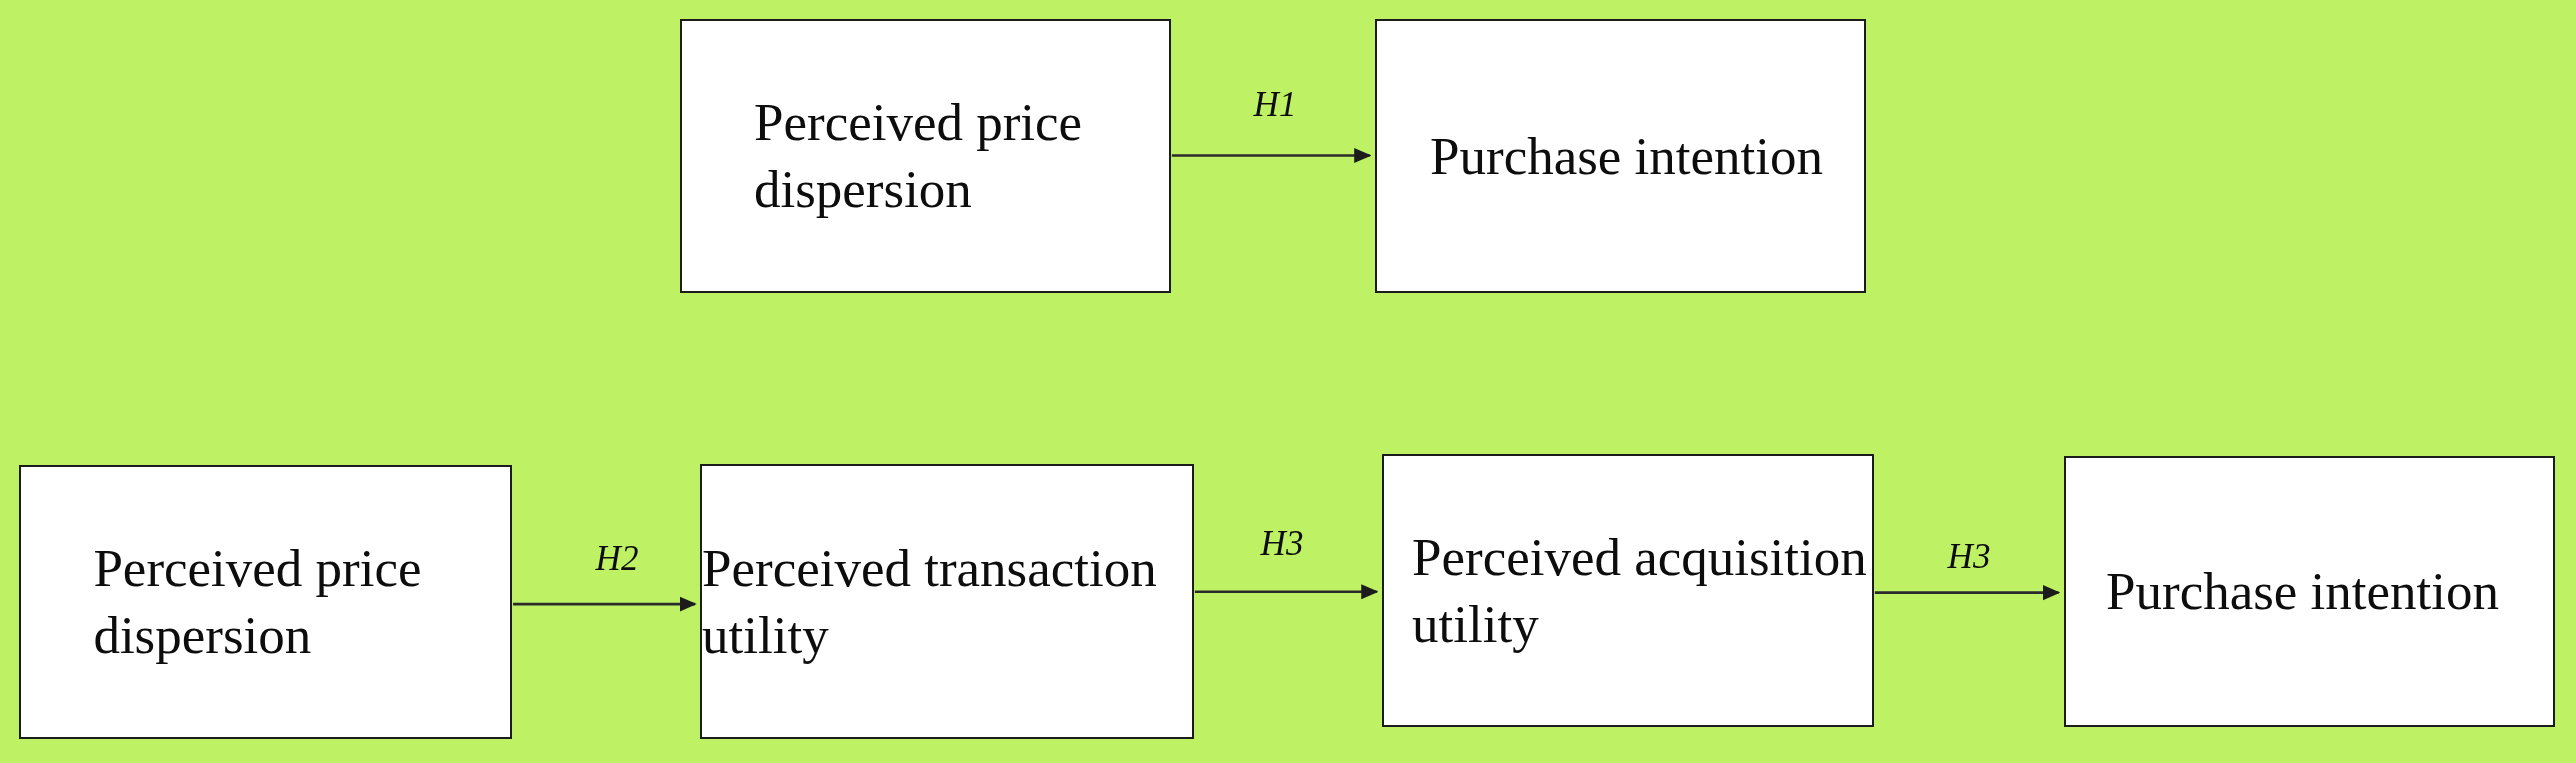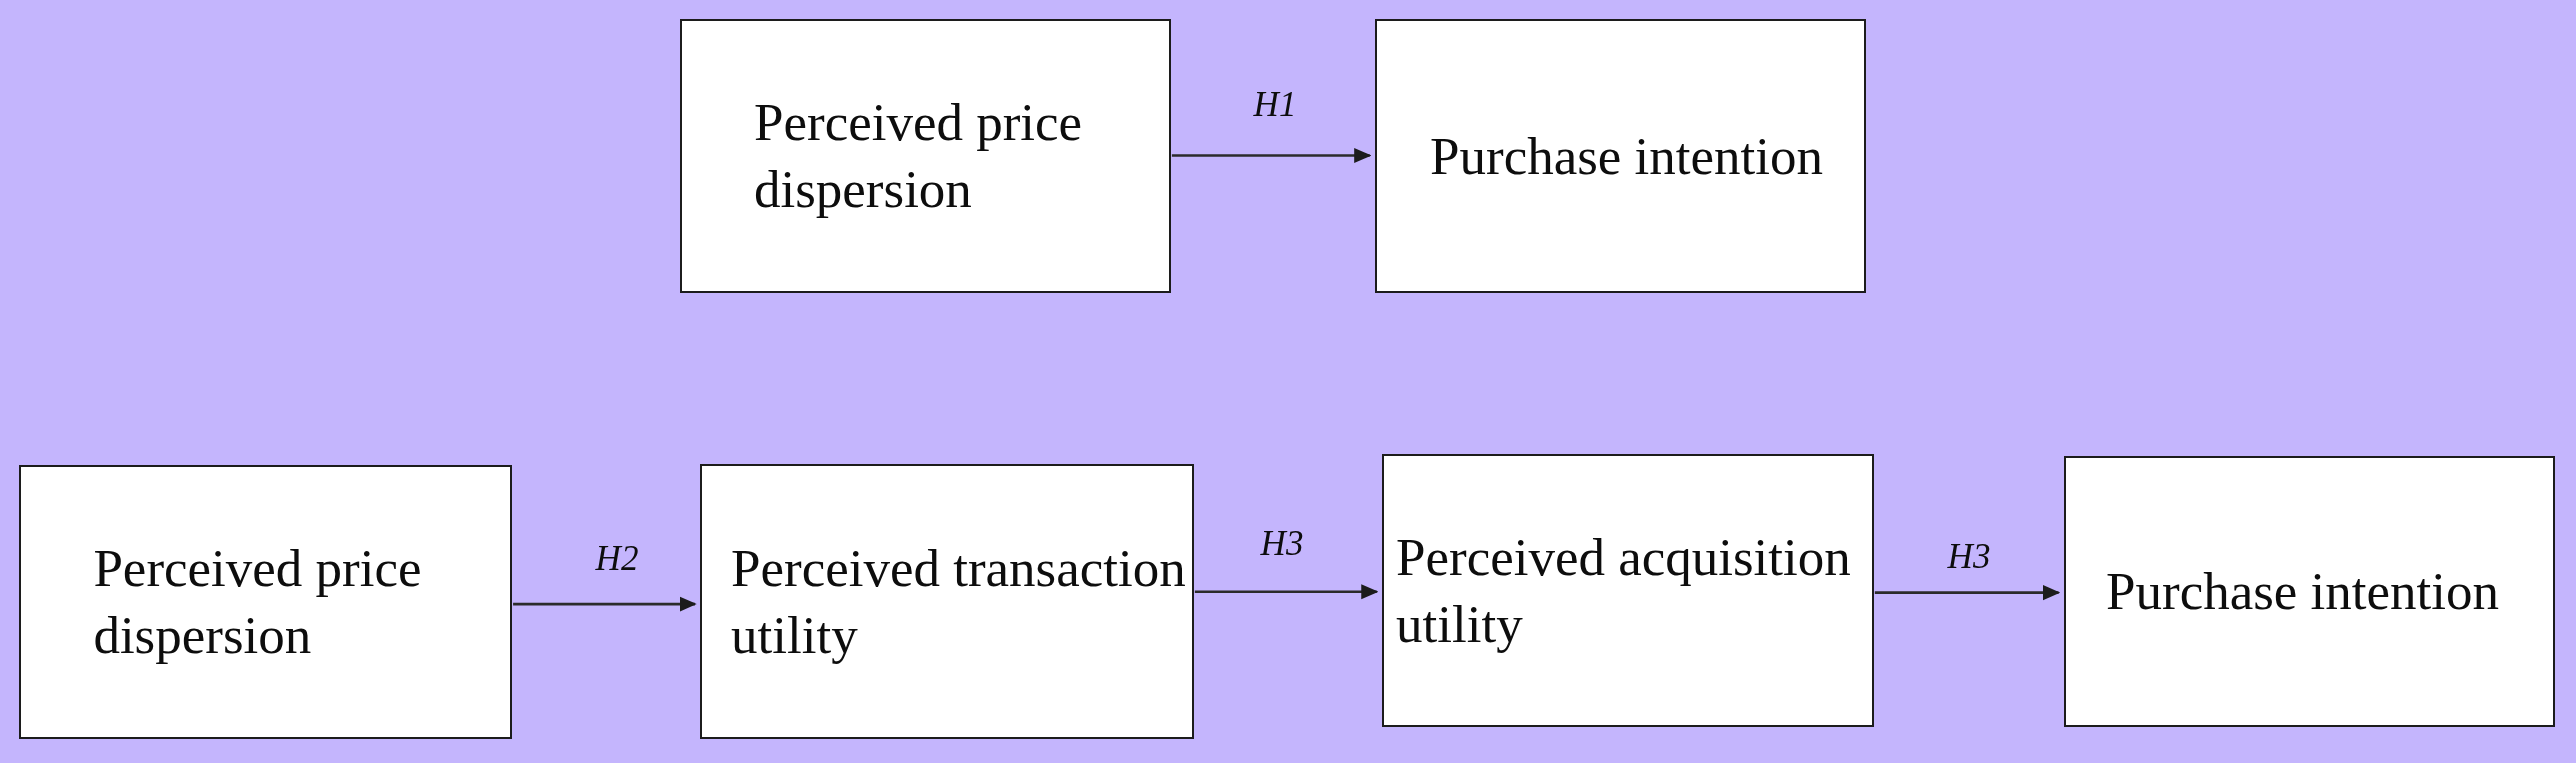--- a/index.html
+++ b/index.html
@@ -4,21 +4,21 @@
 <style>
   html, body {
     margin: 0;
     padding: 0;
     background: #ffffff;
   }
   #canvas {
     position: relative;
     width: 2576px;
     height: 764px;
-    background: #c4b5fd;
+    background: #bef264;
     font-family: "Liberation Serif", "DejaVu Serif", serif;
     color: #0d0d0d;
     overflow: hidden;
   }
   #arrow-layer {
     position: absolute;
     left: 0; top: 0;
     width: 2576px;
     height: 764px;
   }
@@ -40,22 +40,22 @@
     transform: translateX(-50%);
     font-style: italic;
     font-size: 35px;
     line-height: 53px;
     white-space: nowrap;
   }
   
   #box-0 { left: 680px;  top: 19.4px;  width: 491px; height: 274px; padding-left: 72px; }
   #box-1 { left: 1375px; top: 19.4px;  width: 491px; height: 274px; padding-left: 53px; }
   #box-2 { left: 19.4px;   top: 465px; width: 493px; height: 274px; padding-left: 72px; }
-  #box-3 { left: 700px;  top: 464px; width: 494px; height: 275px; padding-left: 29px; }
-  #box-4 { left: 1382px; top: 454px; width: 492px; height: 273px; padding-left: 12px; }
+  #box-3 { left: 700px;  top: 464px; width: 494px; height: 275px; }
+  #box-4 { left: 1382px; top: 454px; width: 492px; height: 273px; padding-left: 28px; }
   #box-5 { left: 2064px; top: 456px; width: 491px; height: 271px; padding-left: 40px; }
   
   #hlabel-0 { left: 1275px; top: 78px;  }
   #hlabel-1 { left: 617px;  top: 532px; }
   #hlabel-2 { left: 1282px; top: 517px; }
   #hlabel-3 { left: 1969px; top: 530px; }
 </style>
 </head>
 <body>
 

